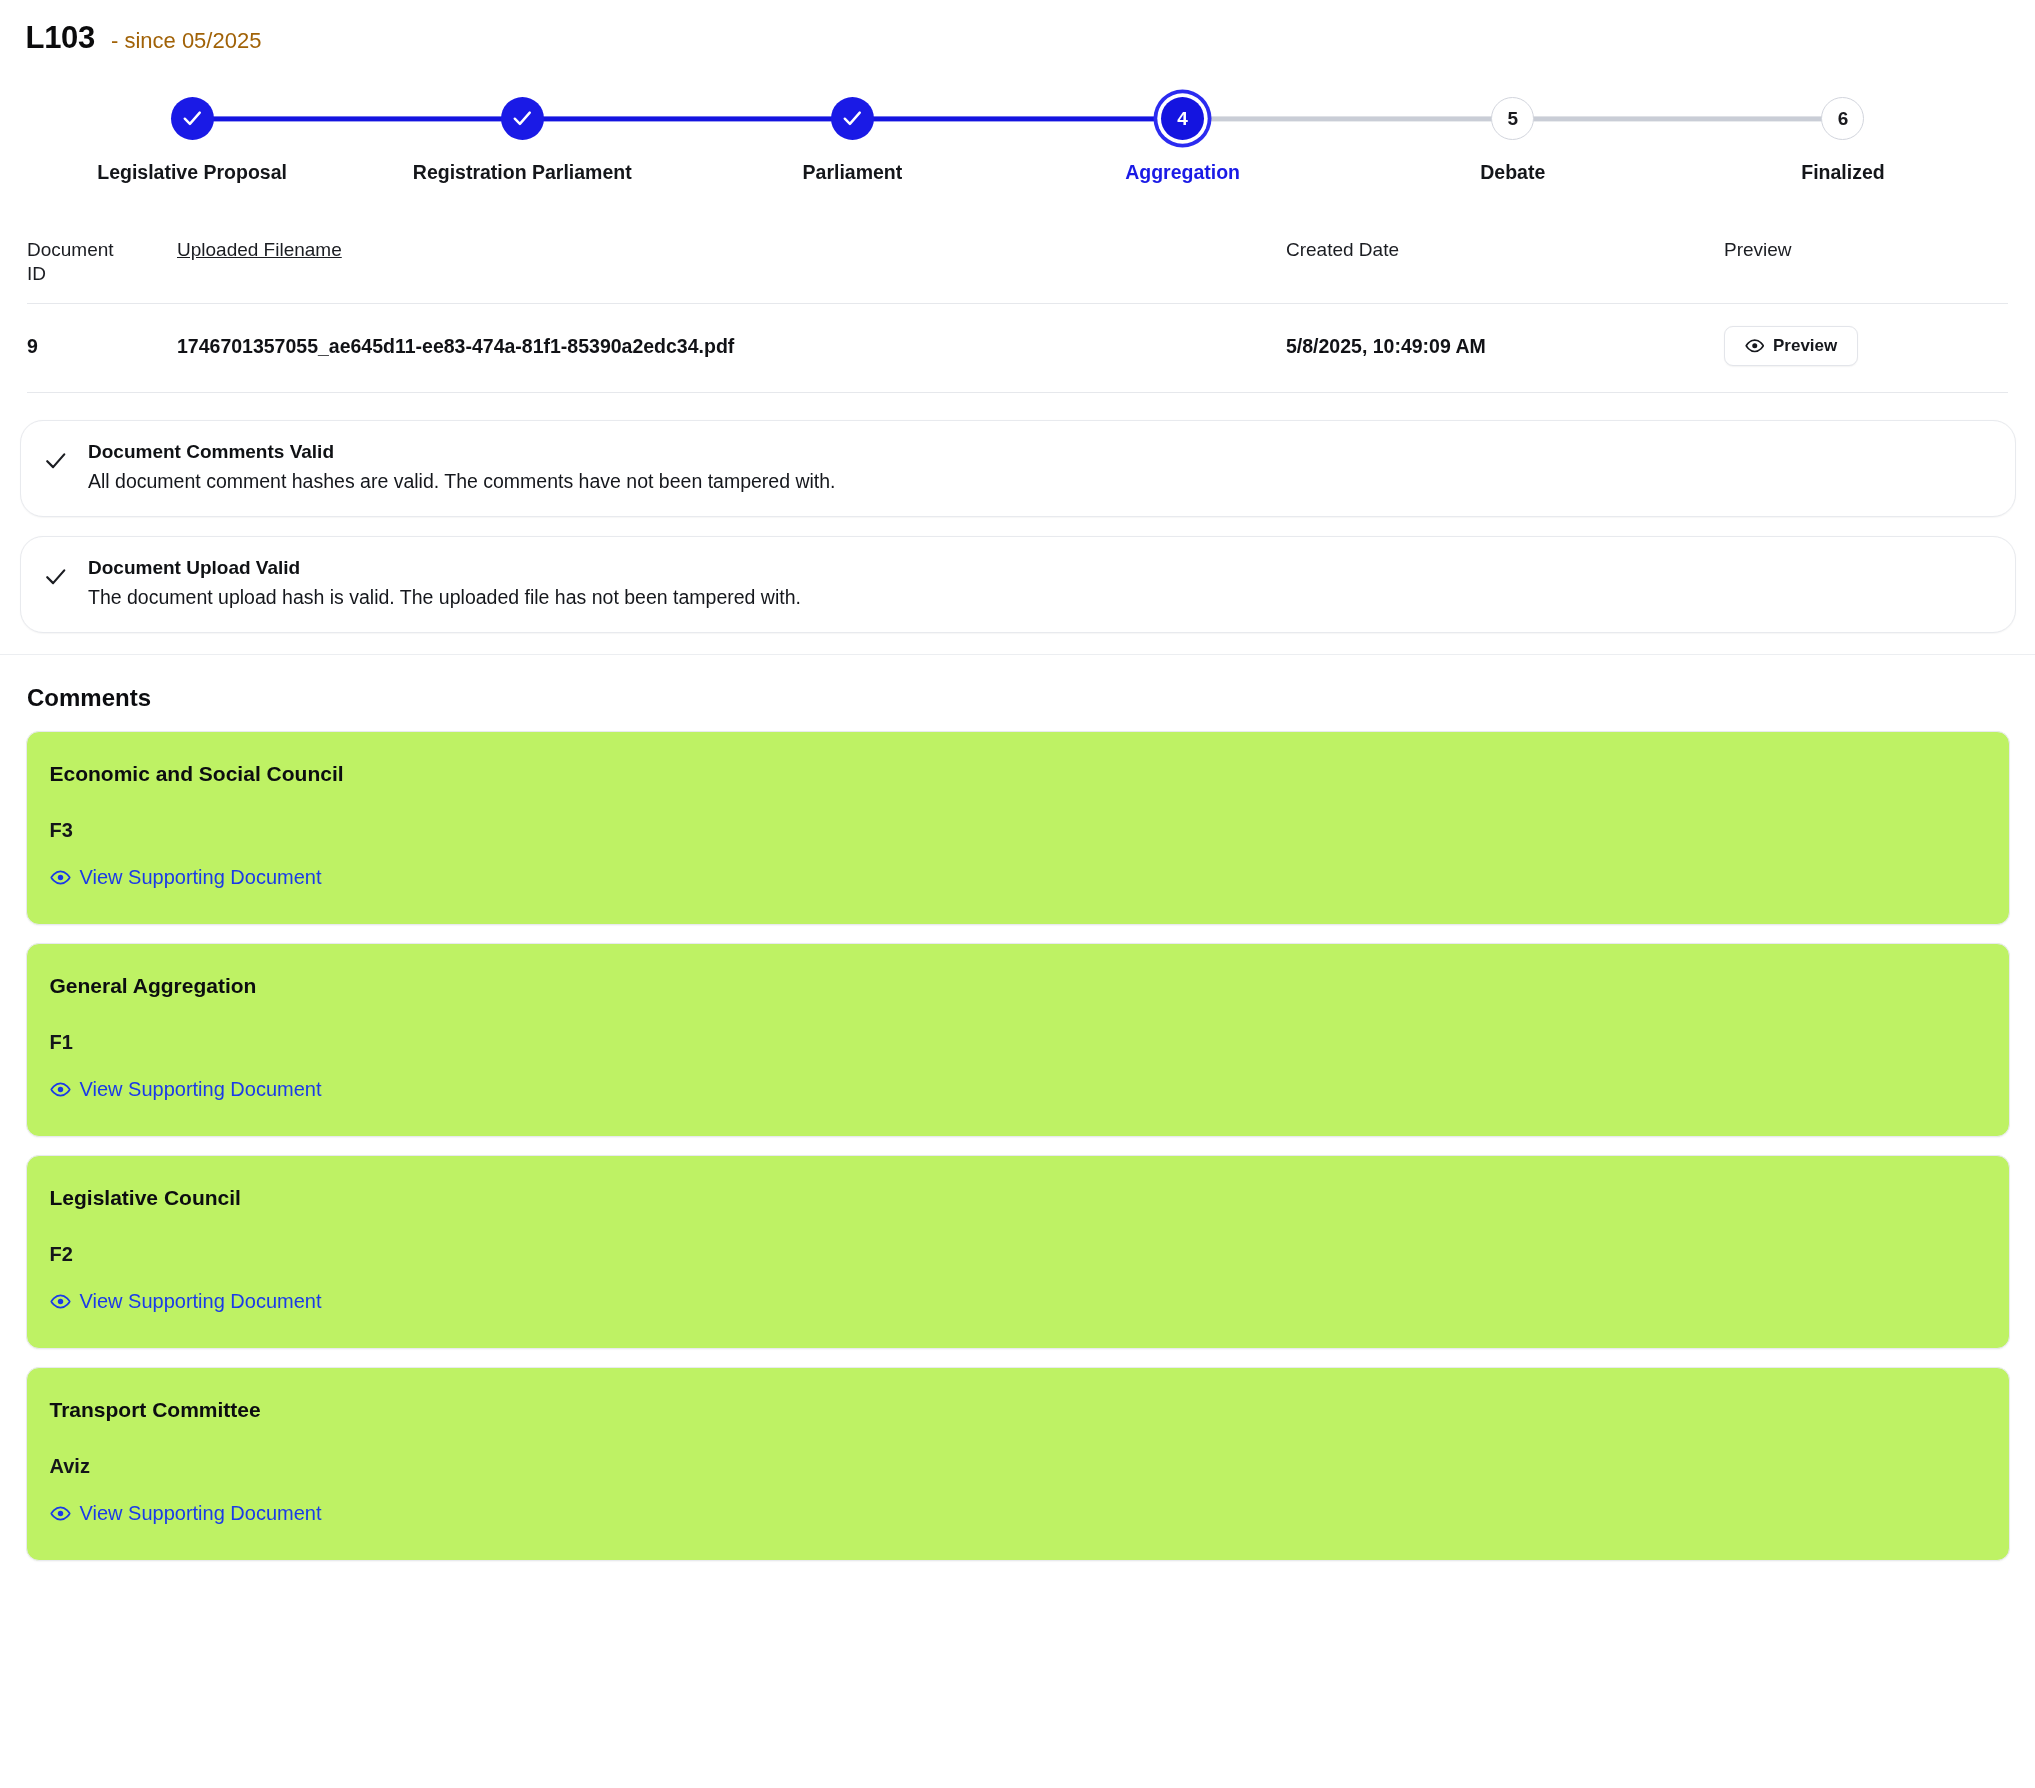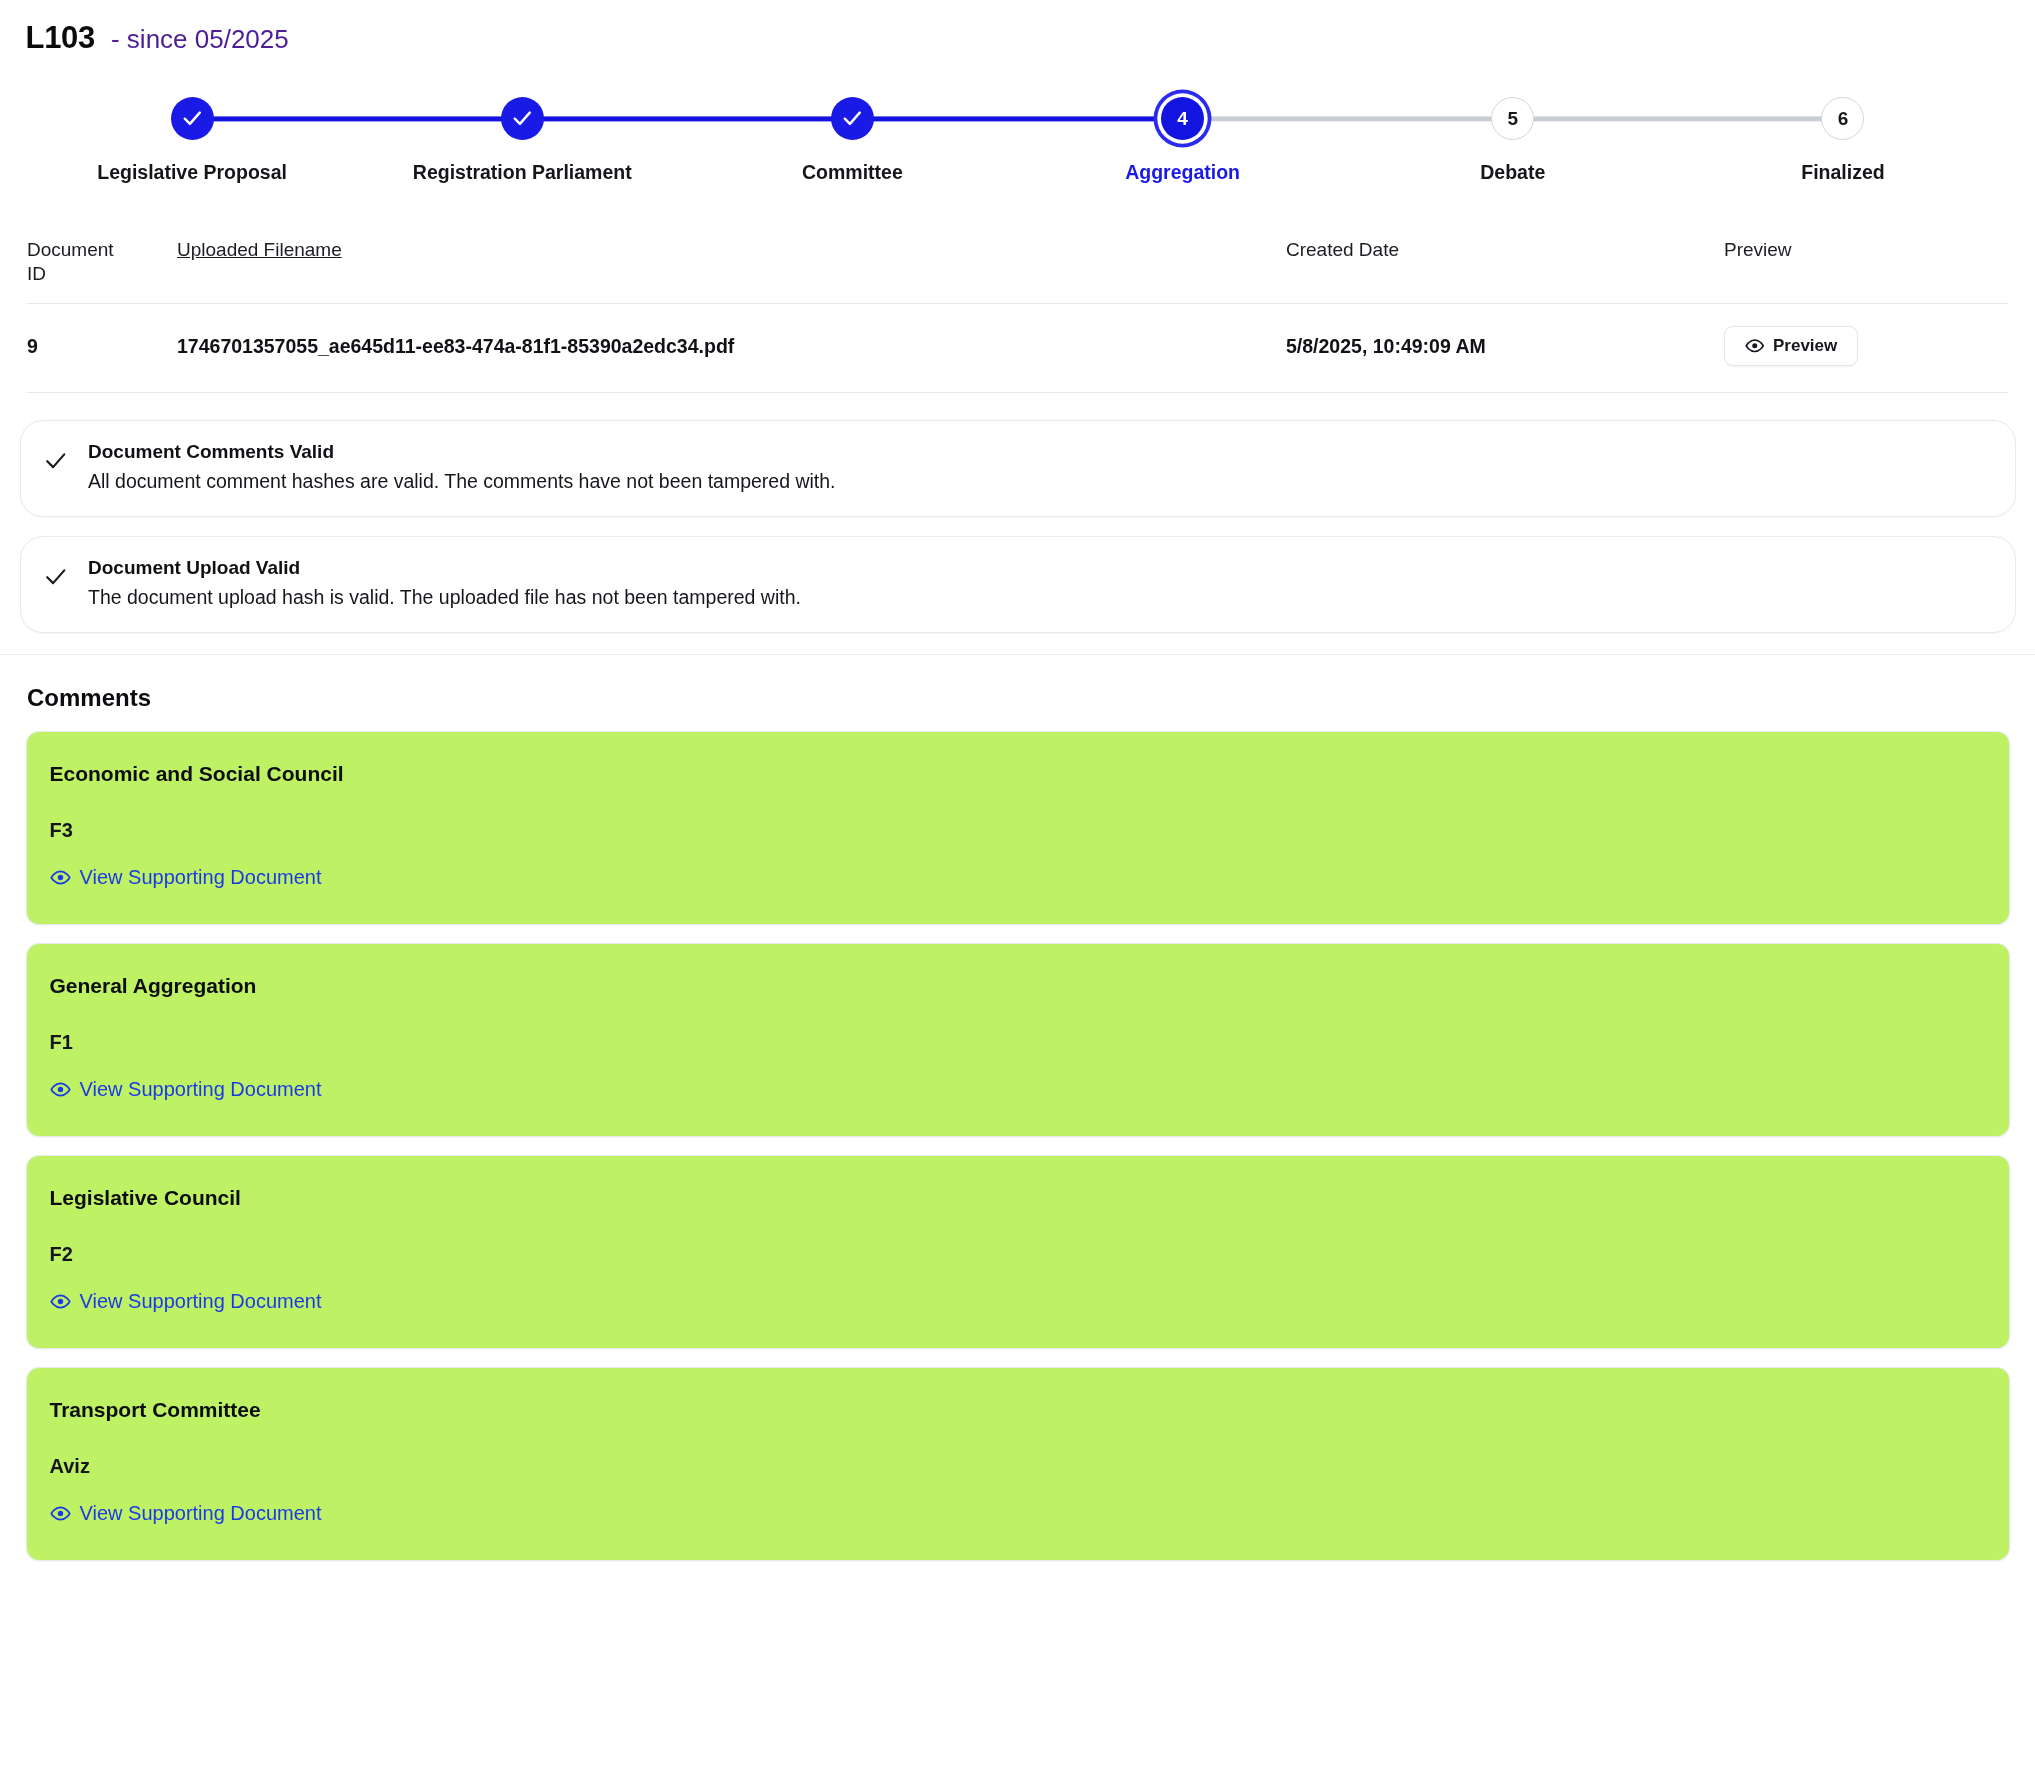--- a/index.html
+++ b/index.html
@@ -19,23 +19,23 @@
     align-items: baseline;
     gap: 16px;
   }
   .page-title {
     font-size: 31px;
     font-weight: 700;
     letter-spacing: -0.3px;
     color: #0b0b0c;
   }
   .page-subtitle {
-    font-size: 26px;
+    font-size: 22px;
     font-weight: 400;
-    color: #4c1d95;
+    color: #a16207;
   }
 
   
   .stepper-wrap {
     padding: 39px 0 0 0;
     margin: 0 27px;
   }
   .stepper {
     display: flex;
     align-items: flex-start;
@@ -254,21 +254,21 @@
       </div>
       <div class="step done">
         <div class="circle-row">
           <div class="connector"></div>
           <div class="circle done">
             <svg viewBox="0 0 24 24" fill="none" stroke="#ffffff" stroke-width="2.6" stroke-linecap="round" stroke-linejoin="round">
               <path d="M4 12.5 L9.5 18 L20 6"></path>
             </svg>
           </div>
         </div>
-        <div class="step-label">Committee</div>
+        <div class="step-label">Parliament</div>
       </div>
       <div class="step active">
         <div class="circle-row">
           <div class="connector"></div>
           <div class="circle active">4</div>
         </div>
         <div class="step-label">Aggregation</div>
       </div>
       <div class="step">
         <div class="circle-row">

